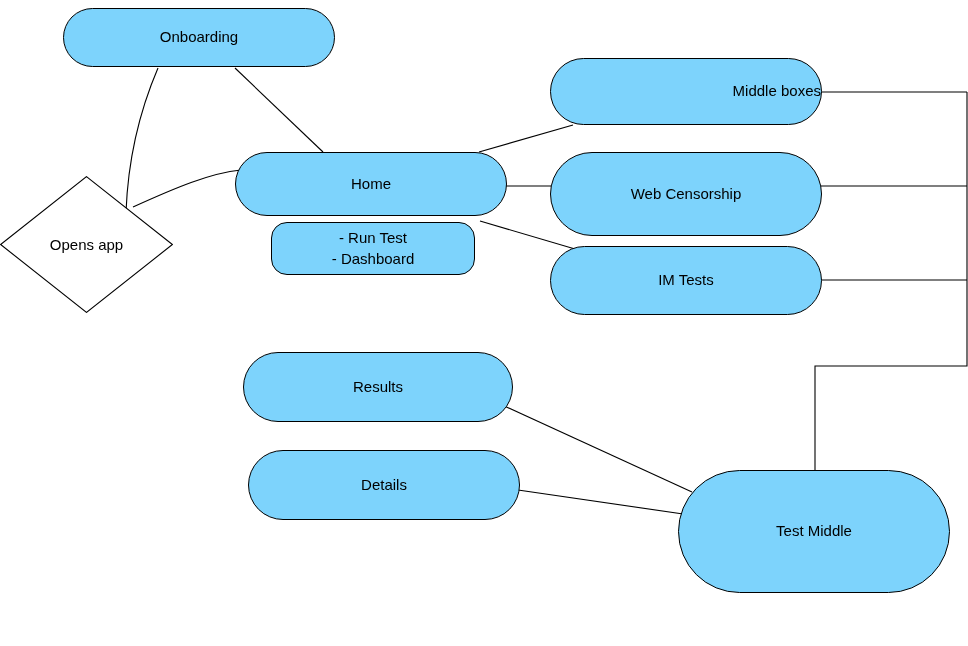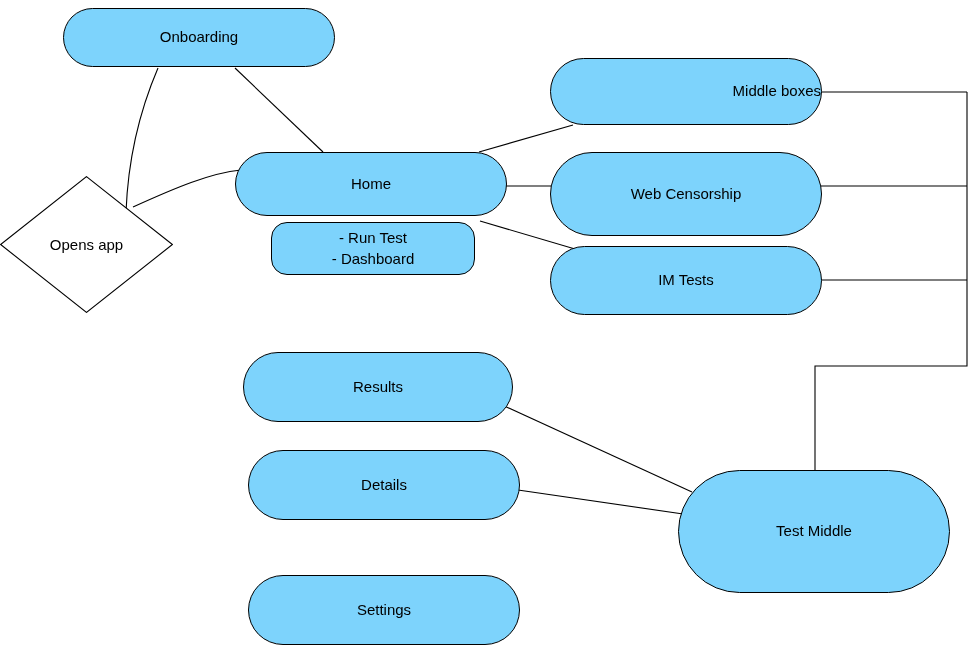--- a/index.html
+++ b/index.html
@@ -122,21 +122,18 @@
   </div>
 
   <div class="node rounded" id="node-results" style="left: 243px; top: 318px; width: 270px; height: 70px; margin-top: 34px;">
     <span class="node-label">Results</span>
   </div>
 
   <div class="node rounded" id="node-details" style="left: 248px; top: 450px; width: 272px; height: 70px;">
     <span class="node-label">Details</span>
   </div>
 
-  <div class="node rounded" id="node-settings" style="left: 248px; top: 575px; width: 272px; height: 70px;">
-    <span class="node-label">Settings</span>
-  </div>
 
   <div class="node rounded" id="node-test-running" style="left: 678px; top: 470px; width: 272px; height: 123px;">
     <span class="node-label">Test Middle</span>
   </div>
 
 </div>
 
 </body></html>

